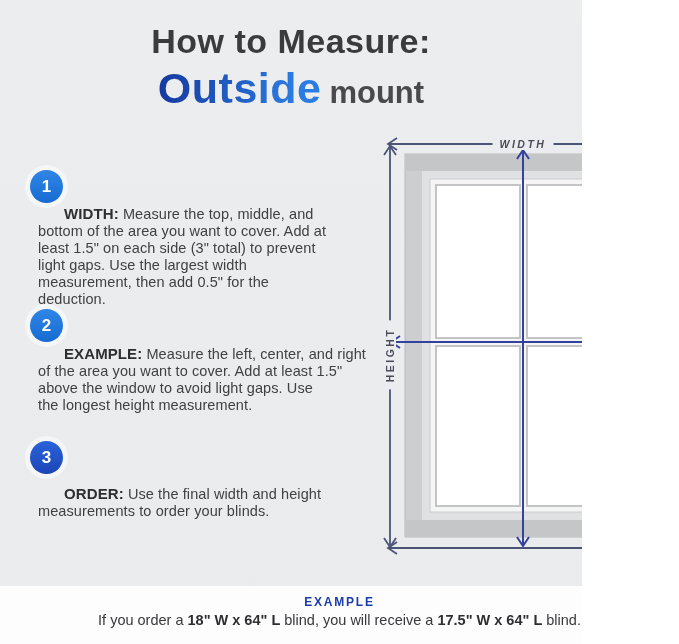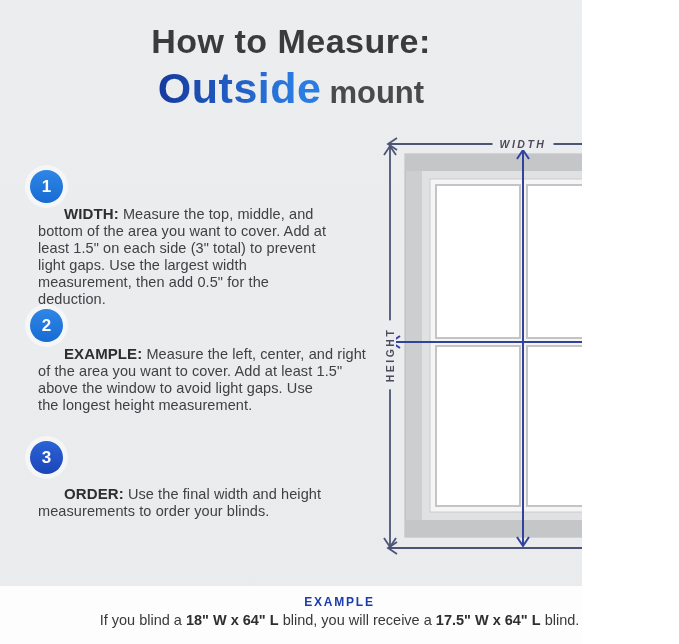--- a/index.html
+++ b/index.html
@@ -130,16 +130,16 @@
         <path d="M25 208 L16 214 L25 220"></path>
         <path d="M273 208 L282 214 L273 220"></path>
       </g>
     </svg>
     <span class="dim-label width-label">WIDTH</span>
     <span class="dim-label height-label">HEIGHT</span>
   </div>
 
   <div class="footer">
     <div class="example-heading">EXAMPLE</div>
-    <div class="example-line"><span>If you blind a </span><b>18" W x 64" L</b><span> blind, you will receive a </span><b>17.5" W x 64" L</b><span> blind.</span></div>
+    <div class="example-line"><span>If you order a </span><b>18" W x 64" L</b><span> blind, you will receive a </span><b>17.5" W x 64" L</b><span> blind.</span></div>
   </div>
 
 </div>
 
 </body></html>

